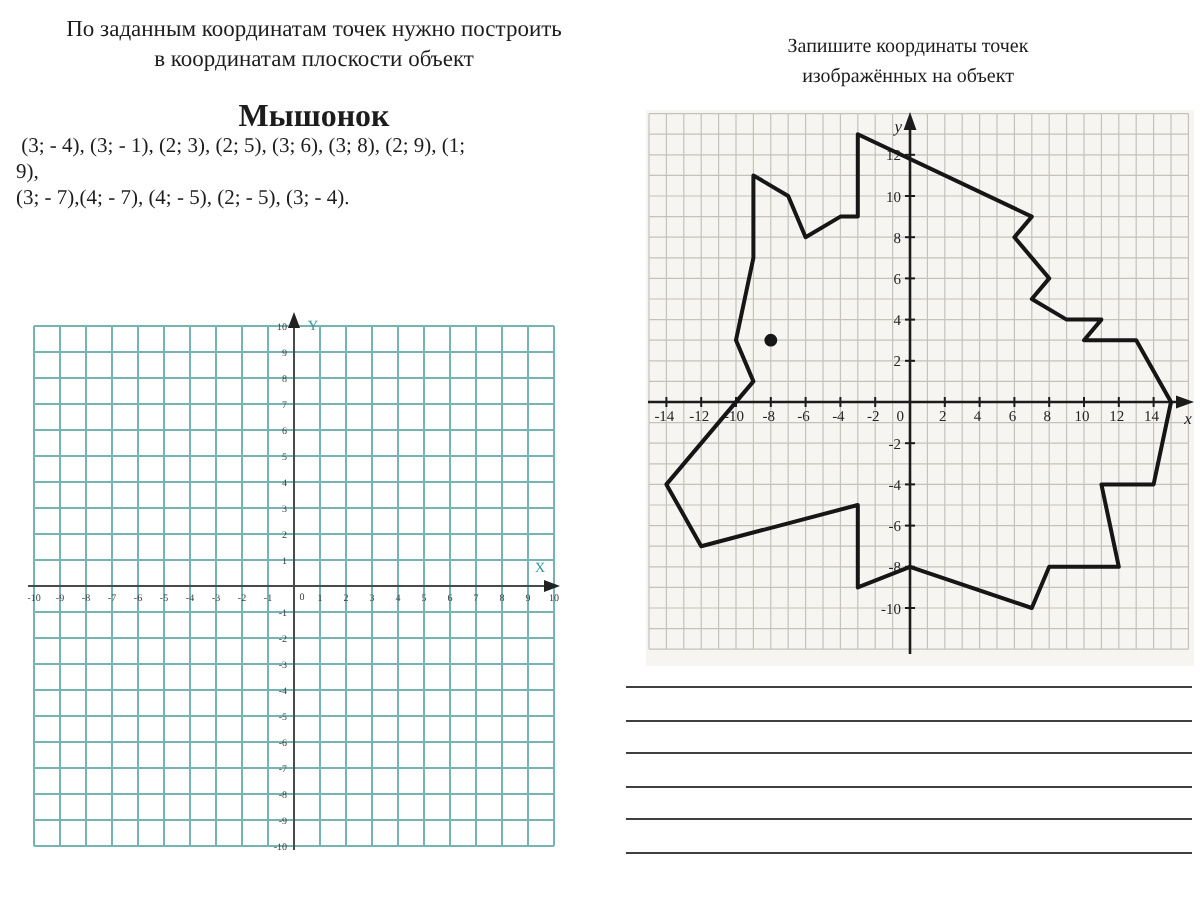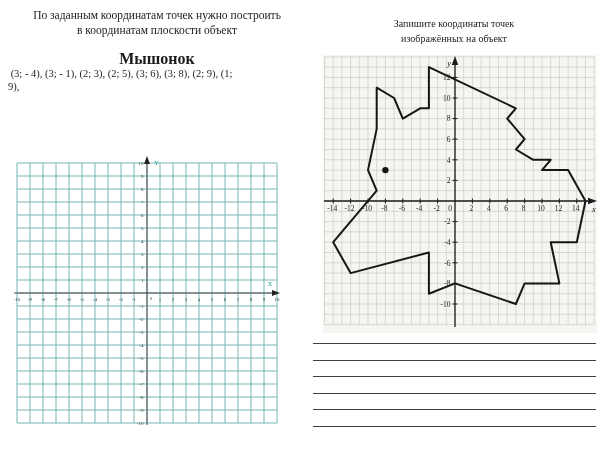--- a/index.html
+++ b/index.html
@@ -27,20 +27,21 @@
 
 <div>
 
   <div class="abs l-instr" style="top:8px">По заданным координатам точек нужно построить</div>
   <div class="abs l-instr" style="top:23px">в координатам плоскости объект</div>
   <div class="abs fig-title">Мышонок</div>
 
   <div class="abs coords">
     <div> (3; - 4), (3; - 1), (2; 3), (2; 5), (3; 6), (3; 8), (2; 9), (1;</div>
     <div>9),</div>
+    <div>(3; - 7),(4; - 7), (4; - 5), (2; - 5), (3; - 4).</div>
   </div>
 
   <div class="abs lgrid">
     <svg id="leftGrid" width="266" height="270">
         <line x1="3" y1="8" x2="3" y2="268" stroke="#76b4b4" stroke-width="1"></line>
         <line x1="16" y1="8" x2="16" y2="268" stroke="#76b4b4" stroke-width="1"></line>
         <line x1="29" y1="8" x2="29" y2="268" stroke="#76b4b4" stroke-width="1"></line>
         <line x1="42" y1="8" x2="42" y2="268" stroke="#76b4b4" stroke-width="1"></line>
         <line x1="55" y1="8" x2="55" y2="268" stroke="#76b4b4" stroke-width="1"></line>
         <line x1="68" y1="8" x2="68" y2="268" stroke="#76b4b4" stroke-width="1"></line>

